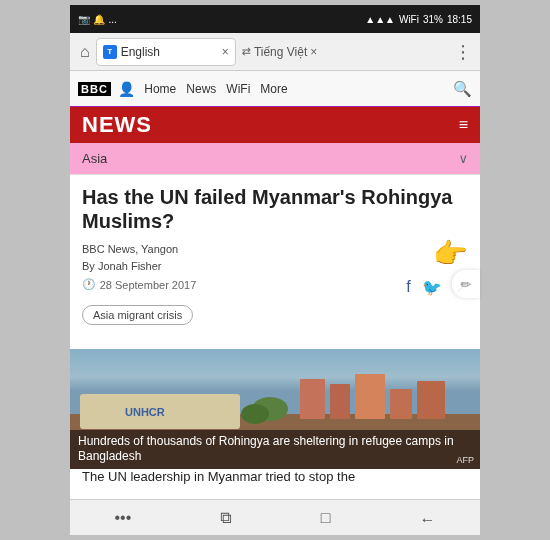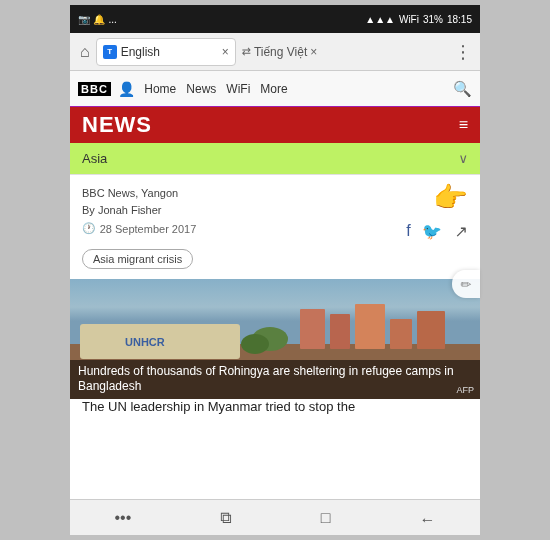--- a/index.html
+++ b/index.html
@@ -171,21 +171,21 @@
       color: #fff;
       letter-spacing: 1px;
       flex: 1;
     }
     .news-menu {
       color: #fff;
       font-size: 16px;
     }
     
     .breadcrumb-bar {
-      background: #bef264;
+      background: #f9a8d4;
       height: 32px;
       display: flex;
       align-items: center;
       padding: 0 12px;
       border-bottom: 1px solid #e0e0e0;
       flex-shrink: 0;
     }
     .breadcrumb-text {
       font-size: 13px;
       color: #333;
@@ -253,21 +253,21 @@
     .fb-icon { color: #3b5998; }
     .tw-icon { color: #1da1f2; }
     
     .tag-pill {
       border: 1px solid #aaa;
       border-radius: 14px;
       padding: 3px 10px;
       font-size: 11px;
       color: #444;
       display: inline-block;
-      margin-bottom: 10px;
+      margin-bottom: 24px;
     }
     
     .image-section {
       position: relative;
       width: 100%;
       height: 120px;
       background: linear-gradient(180deg, #8ab4c5 0%, #a0b8c8 30%, #7a9db5 50%, #c4735a 70%, #8b6548 100%);
       overflow: hidden;
       margin: 0 -12px;
       width: calc(100% + 24px);
@@ -383,20 +383,21 @@
     <span class="news-menu">≡</span>
   </div>
 
   <div class="breadcrumb-bar">
     <span class="breadcrumb-text">Asia</span>
     <span class="breadcrumb-arrow">∨</span>
   </div>
 
   <div class="article-body">
     <div class="article-inner">
+      <h1 class="article-title">Has the UN failed Myanmar's Rohingya Muslims?</h1>
 
       <div class="byline-section">
         <div>
           <div class="byline-text">BBC News, Yangon</div>
           <div class="byline-text">By Jonah Fisher</div>
         </div>
         <span class="byline-emoji">👉</span>
       </div>
 
       <div class="social-row">

